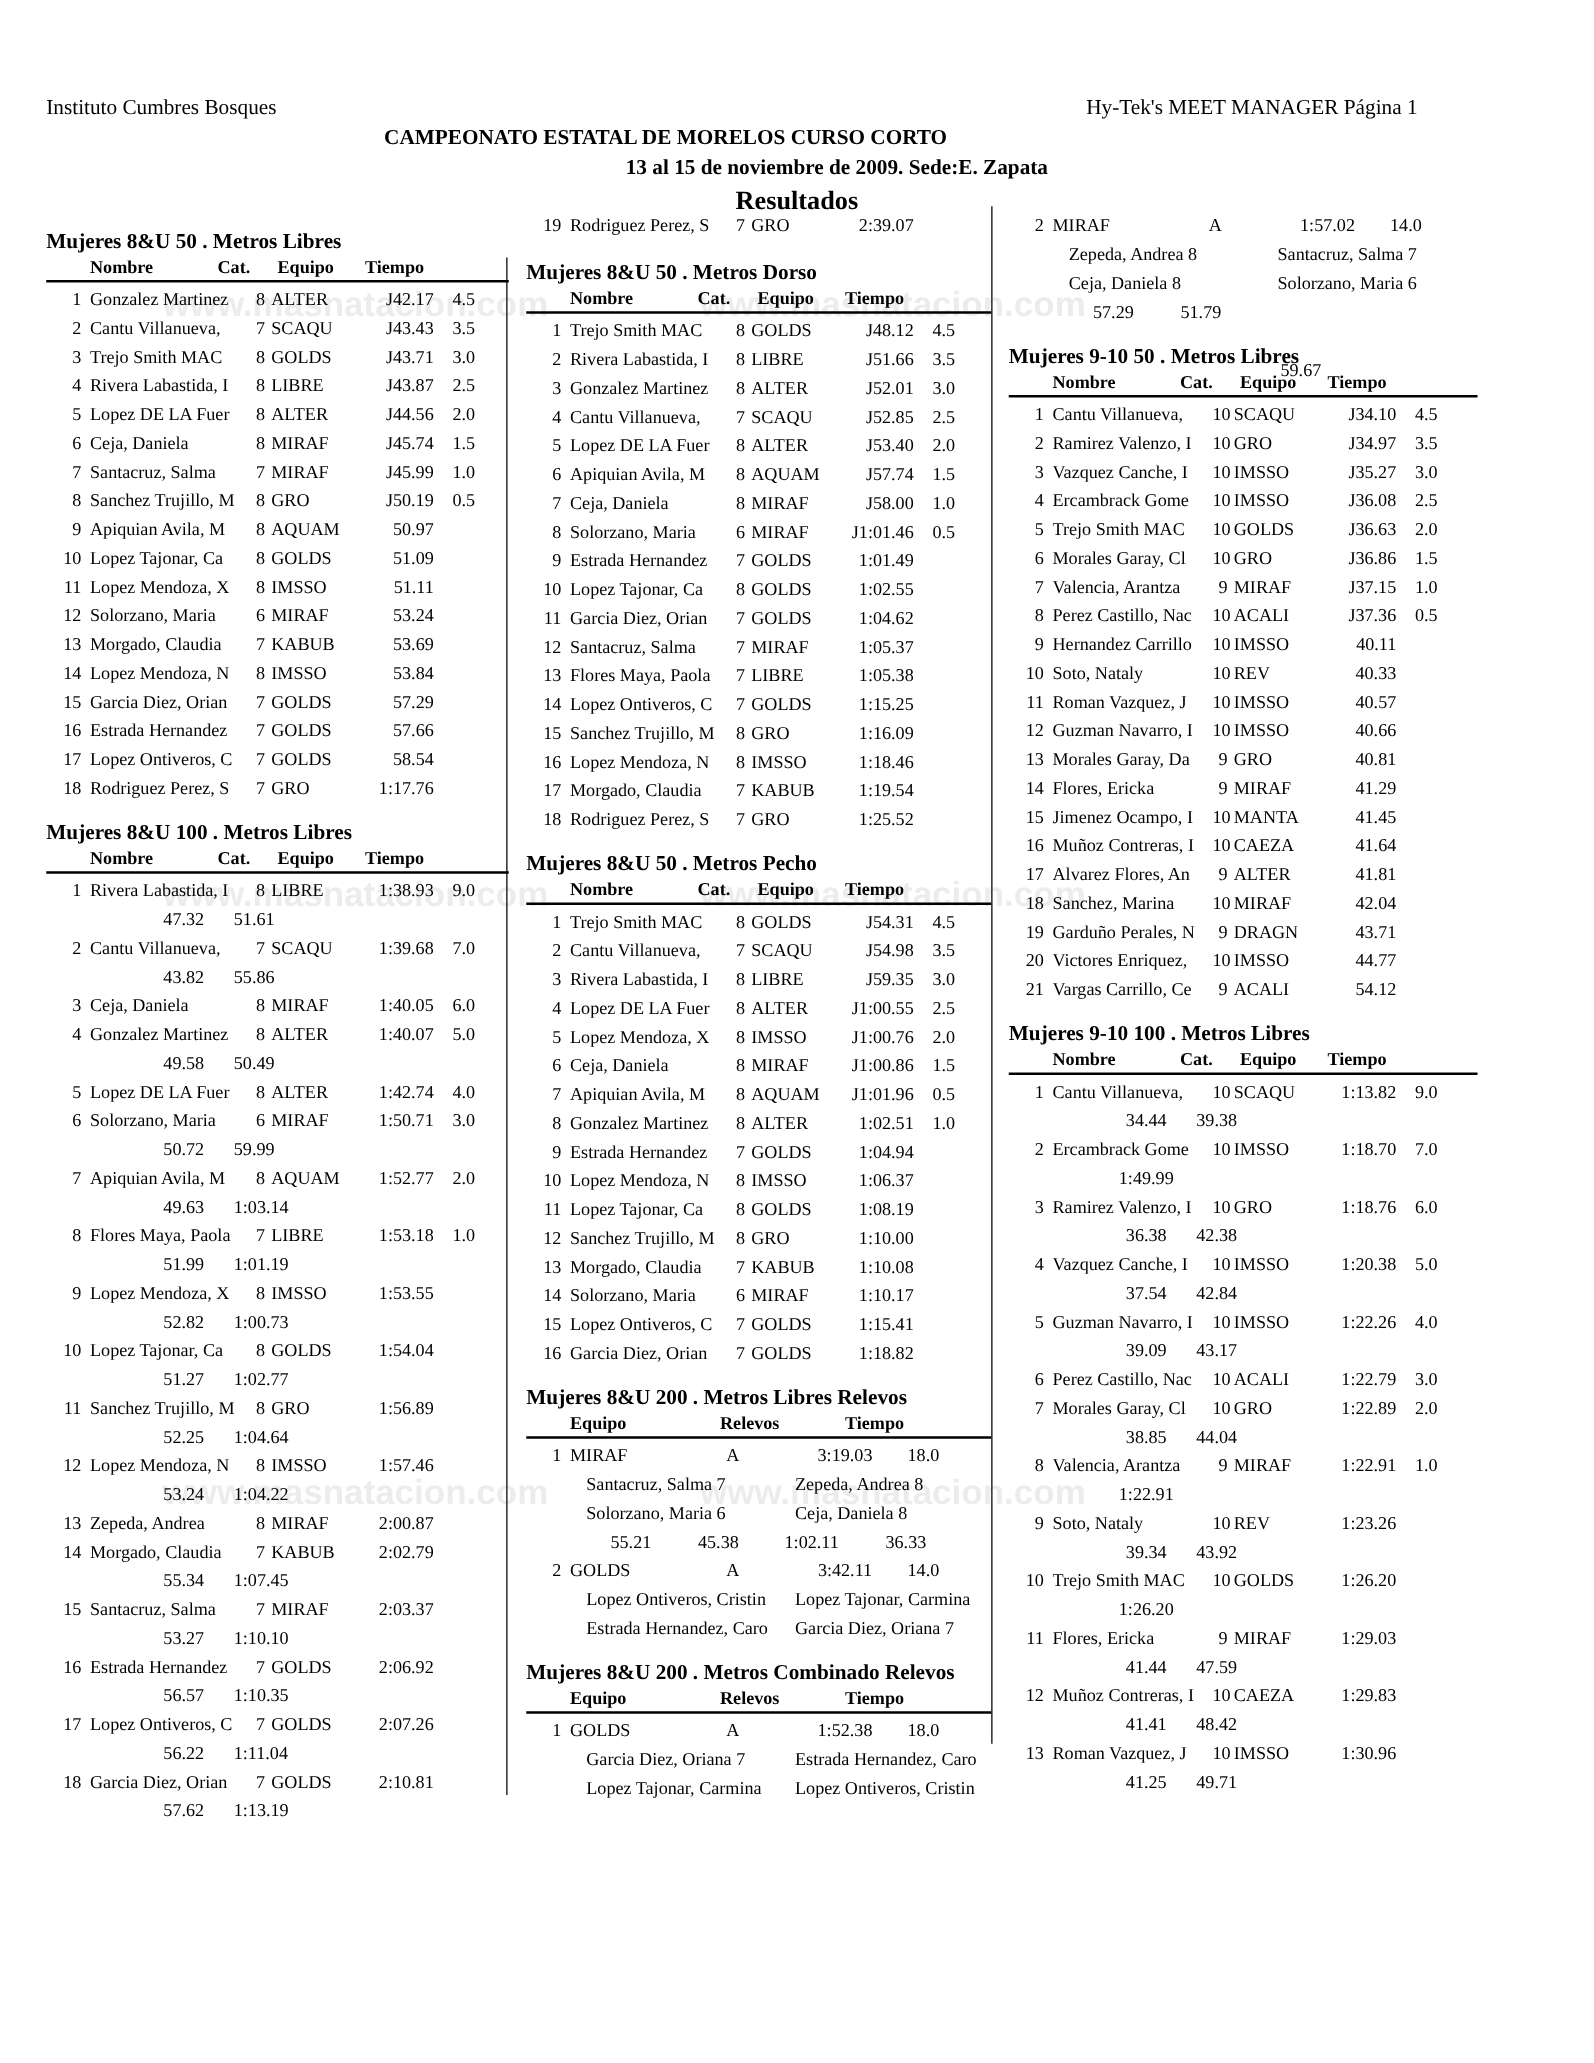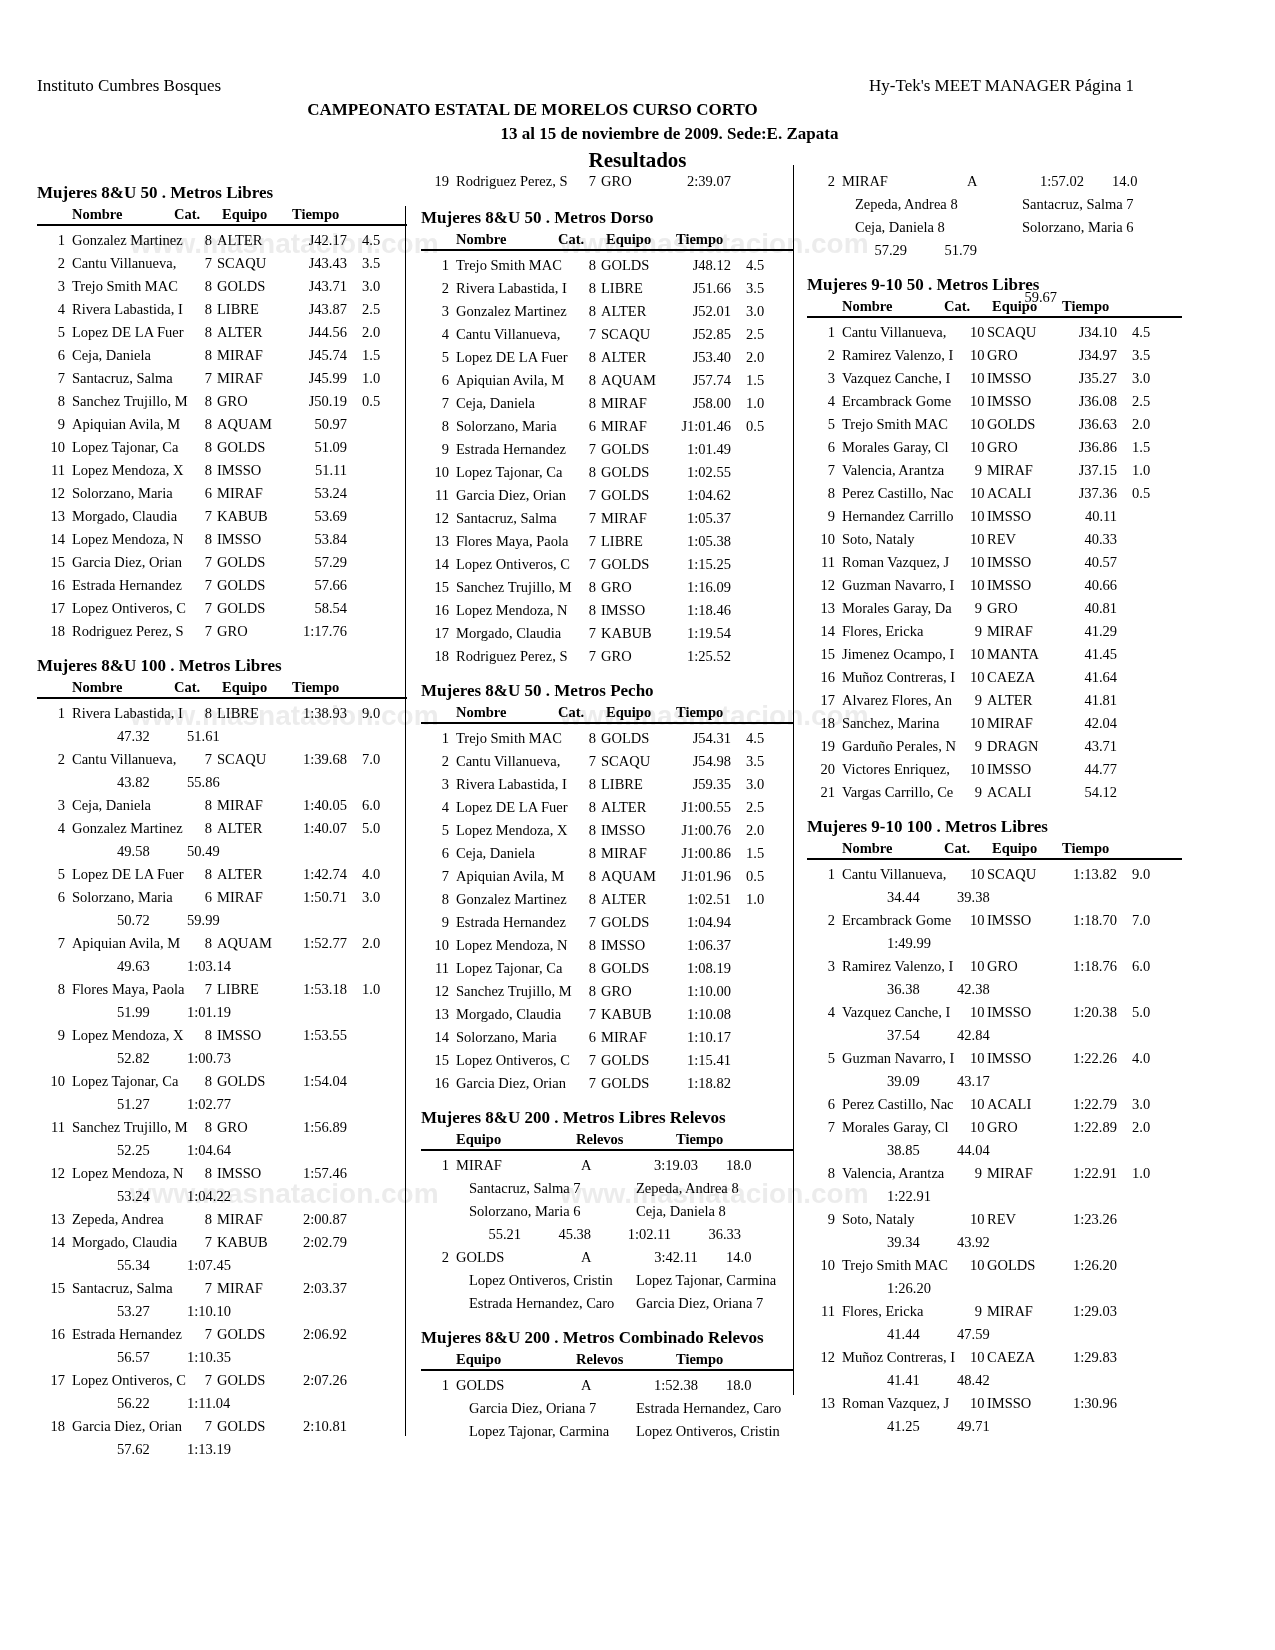--- a/index.html
+++ b/index.html
@@ -18,21 +18,21 @@
   .colhead { position:relative; height:20px; font-weight:bold; font-size:14.5px; border-bottom:2px solid #000; margin-bottom:3px; }
   .colhead span { position:absolute; top:2px; }
   .row { position:relative; height:23px; line-height:23px; white-space:nowrap; }
   .row span { position:absolute; top:0; }
   .place { width:28px; text-align:right; left:0; }
   .name { left:35px; width:125px; overflow:hidden; }
   .cat { left:163px; width:12px; text-align:right; }
   .team { left:180px; }
   .time { left:240px; width:70px; text-align:right; }
   .pts { left:325px; }
-  .split1 { left:80px; width:60px; text-align:left; }
+  .split1 { left:80px; width:60px; text-align:center; }
   .split2 { left:150px; }
   .relay-team { left:35px; }
   .relay-letter { left:160px; }
   .relay-time { left:220px; width:70px; text-align:center; }
   .relay-pts { left:305px;text-align:center; }
   .swimmer-a { left:48px; width:160px; overflow:hidden; }
   .swimmer-b { left:215px; width:155px; overflow:hidden; }
   .rsplit { text-align:right; width:60px; }
   .gap { height:12px; }
   .watermark { position:absolute; font-family:"Liberation Sans",sans-serif; font-weight:bold; font-size:28px; color:rgba(200,200,200,0.35); white-space:nowrap; pointer-events:none; }

